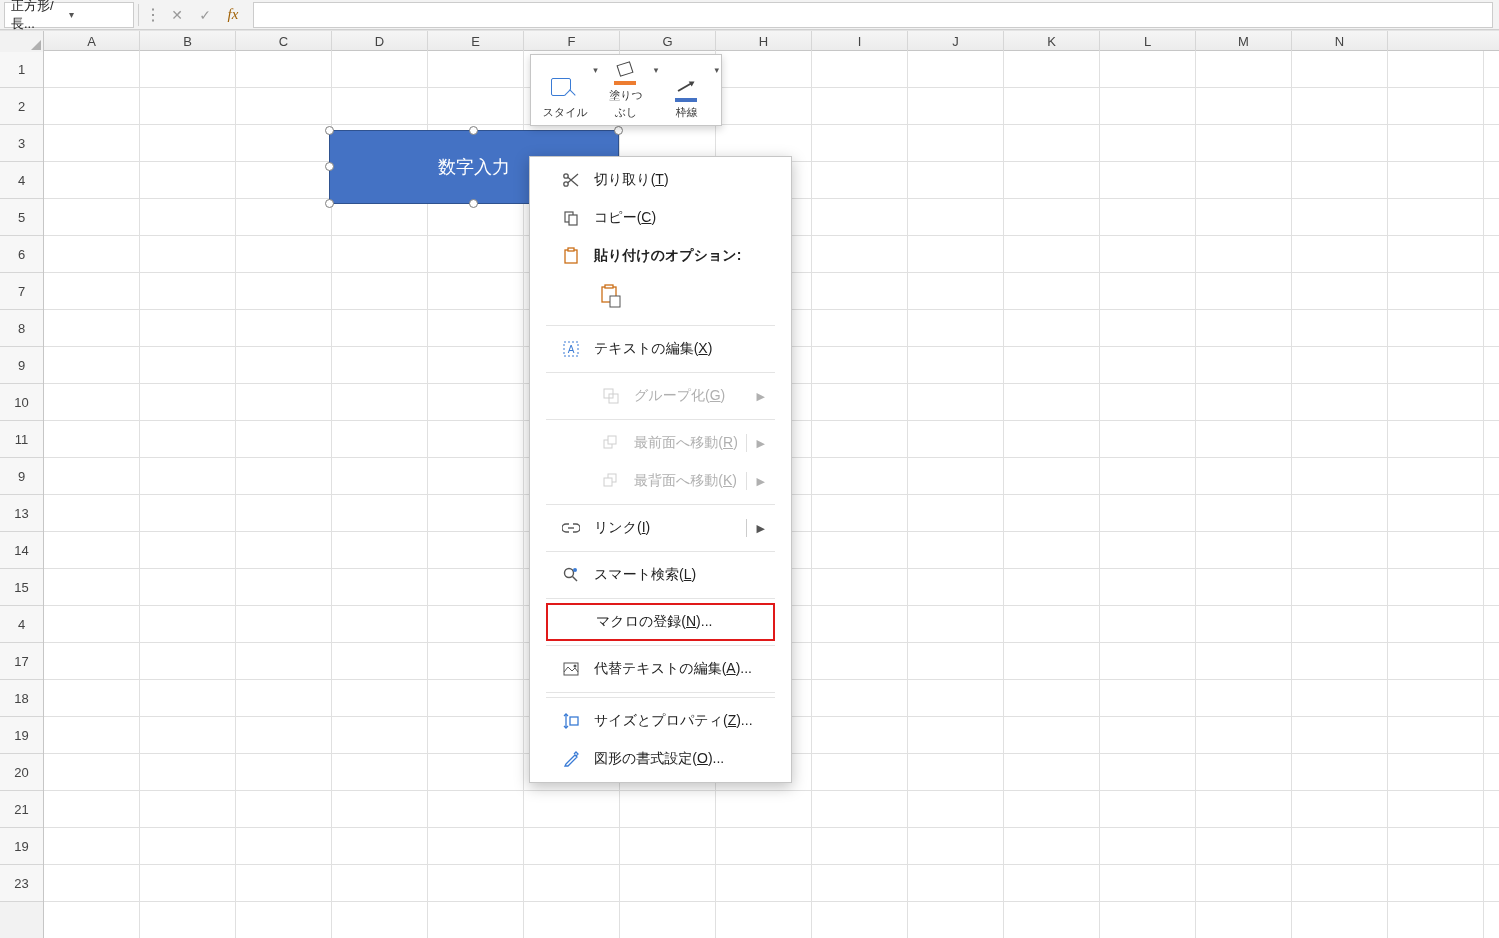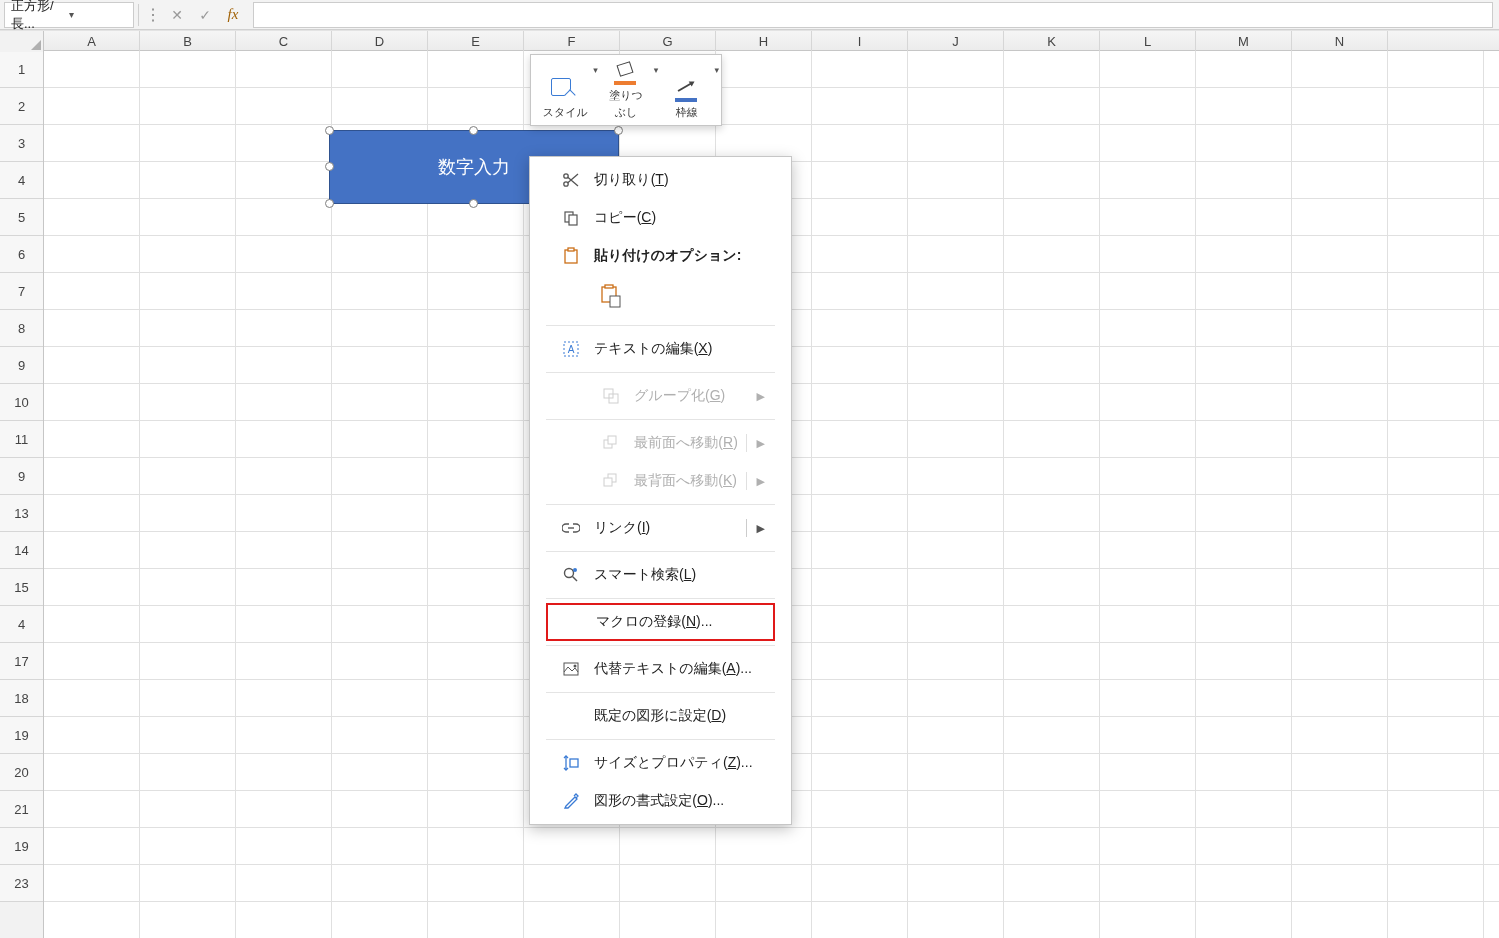--- a/index.html
+++ b/index.html
@@ -508,24 +508,20 @@
           <rect x="1" y="1" width="14" height="12" stroke="#555" fill="none"></rect>
           <path d="M1 10 L5 5 L9 9 L12 6 L15 10" stroke="#555" fill="none"></path>
           <circle cx="12" cy="4" r="1.5" fill="#555"></circle>
         </svg>
     </span>
     <span><span>代替テキストの編集(</span><span class="u">A</span><span>)...</span></span>
   </div>
 
   <div class="cm-sep"></div>
 
-  <div class="cm-item">
-    <span class="ic"></span>
-    <span><span>既定の図形に設定(</span><span class="u">D</span><span>)</span></span>
-  </div>
 
   <div class="cm-sep"></div>
 
   <div class="cm-item">
     <span class="ic">
       <svg width="16" height="16" viewBox="0 0 16 16">
           <g stroke="#3a7bd5" stroke-width="1.3" fill="none">
             <path d="M3 1 V15"></path>
             <path d="M1 3 L3 1 L5 3"></path>
             <path d="M1 13 L3 15 L5 13"></path>

